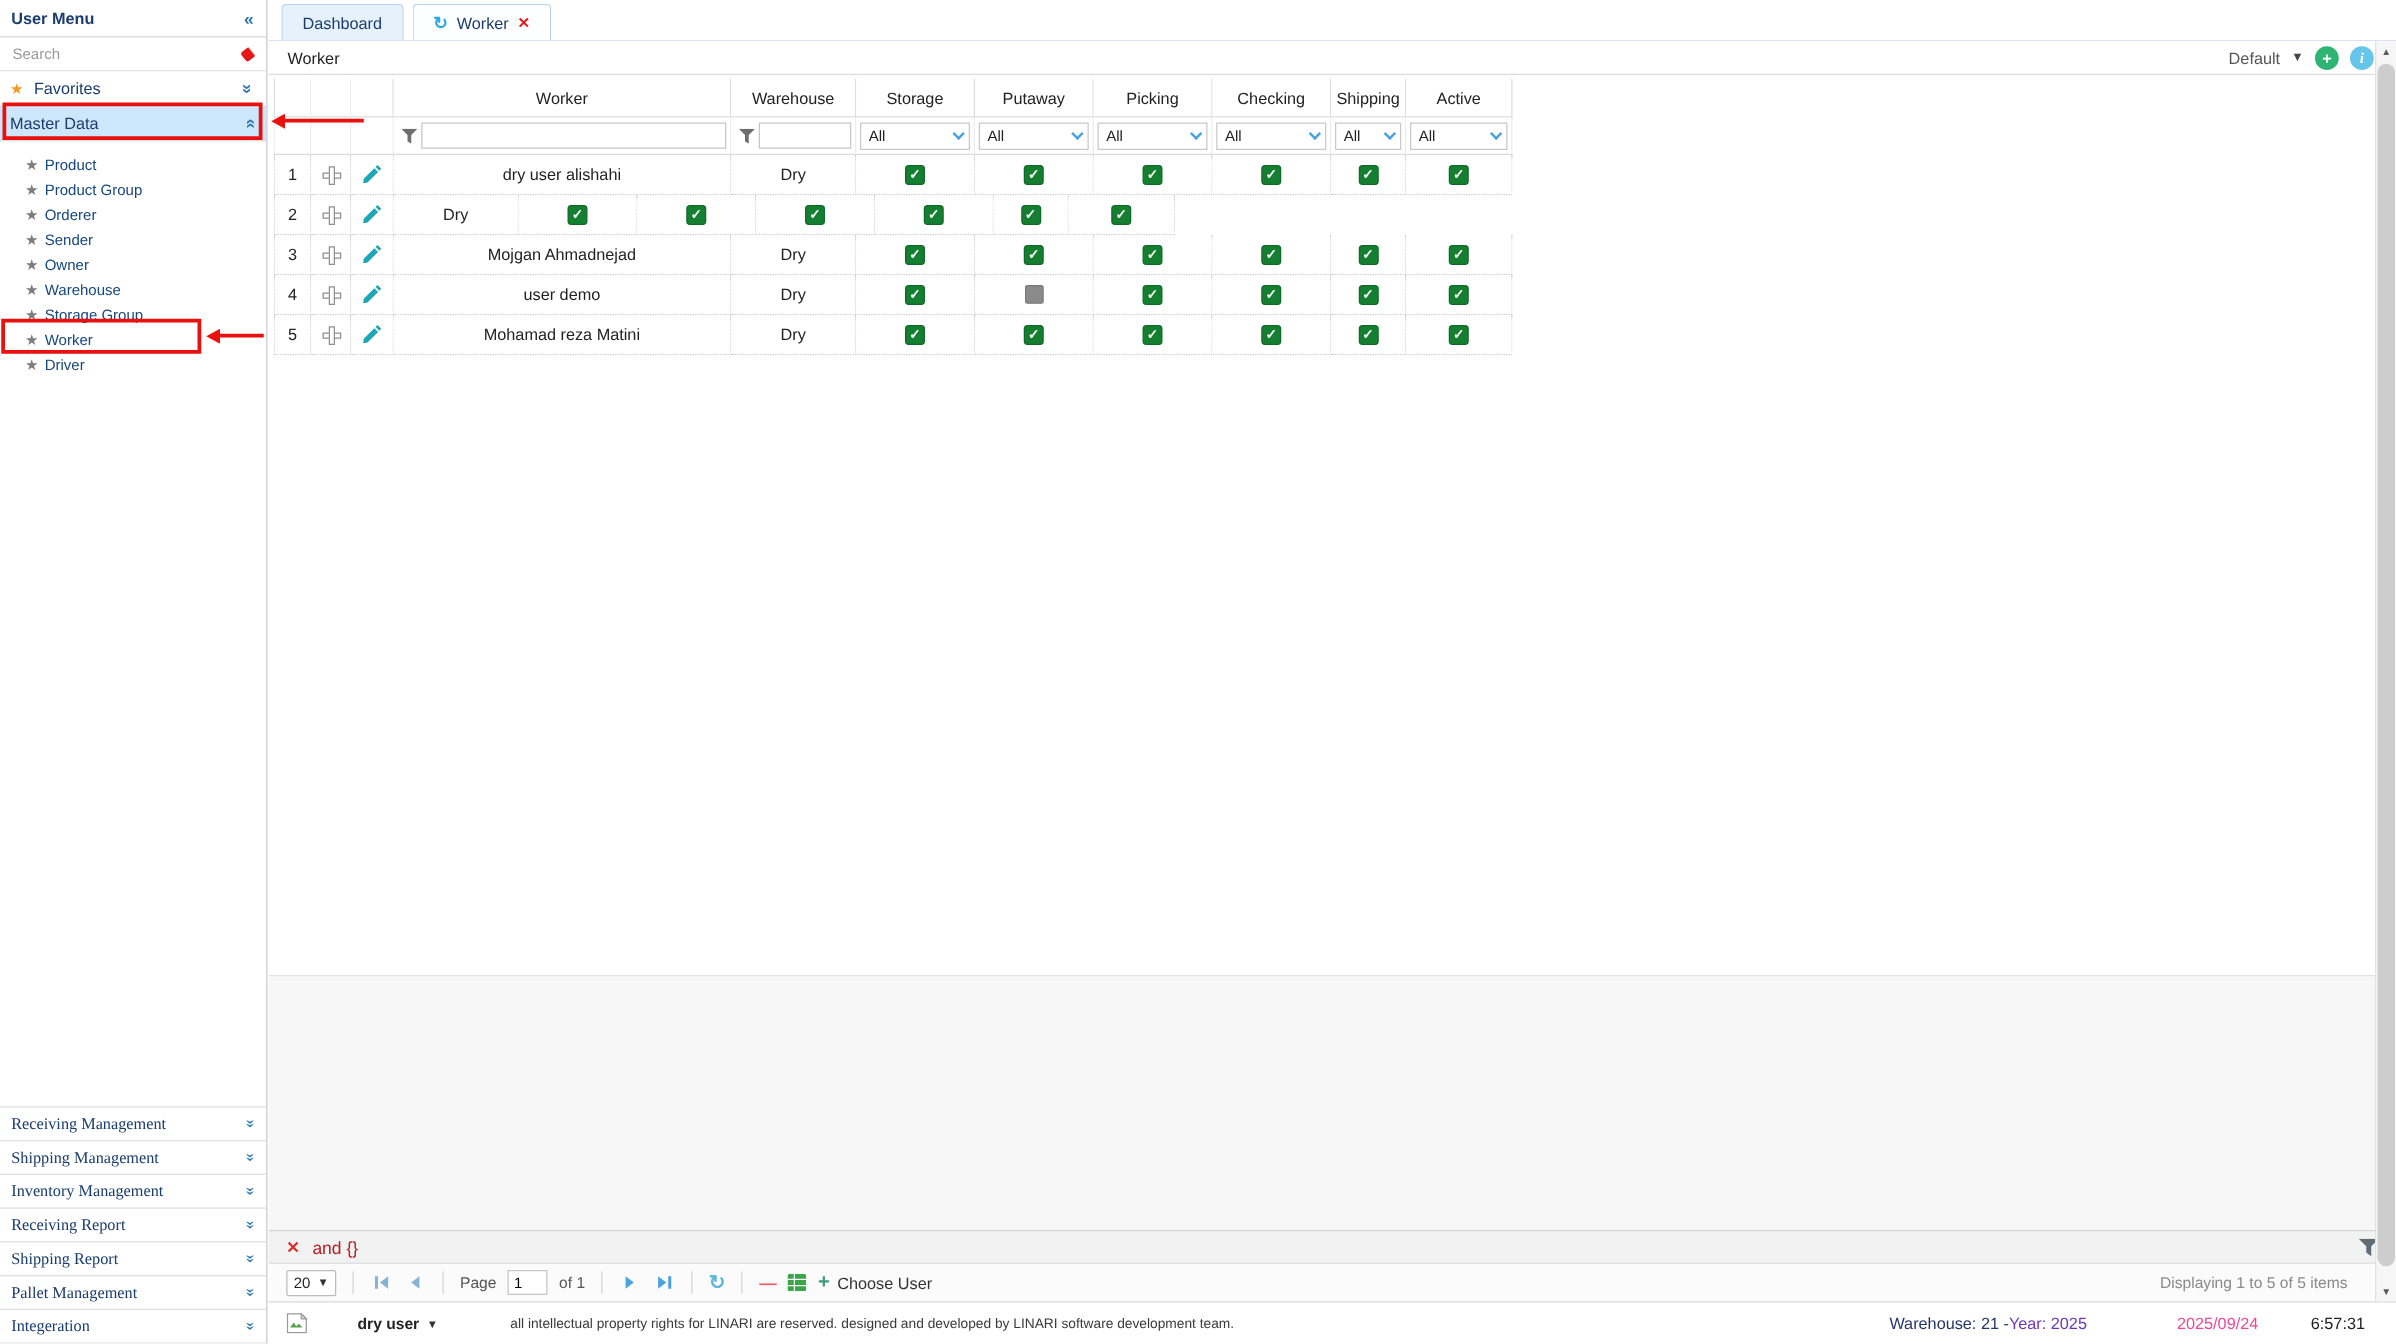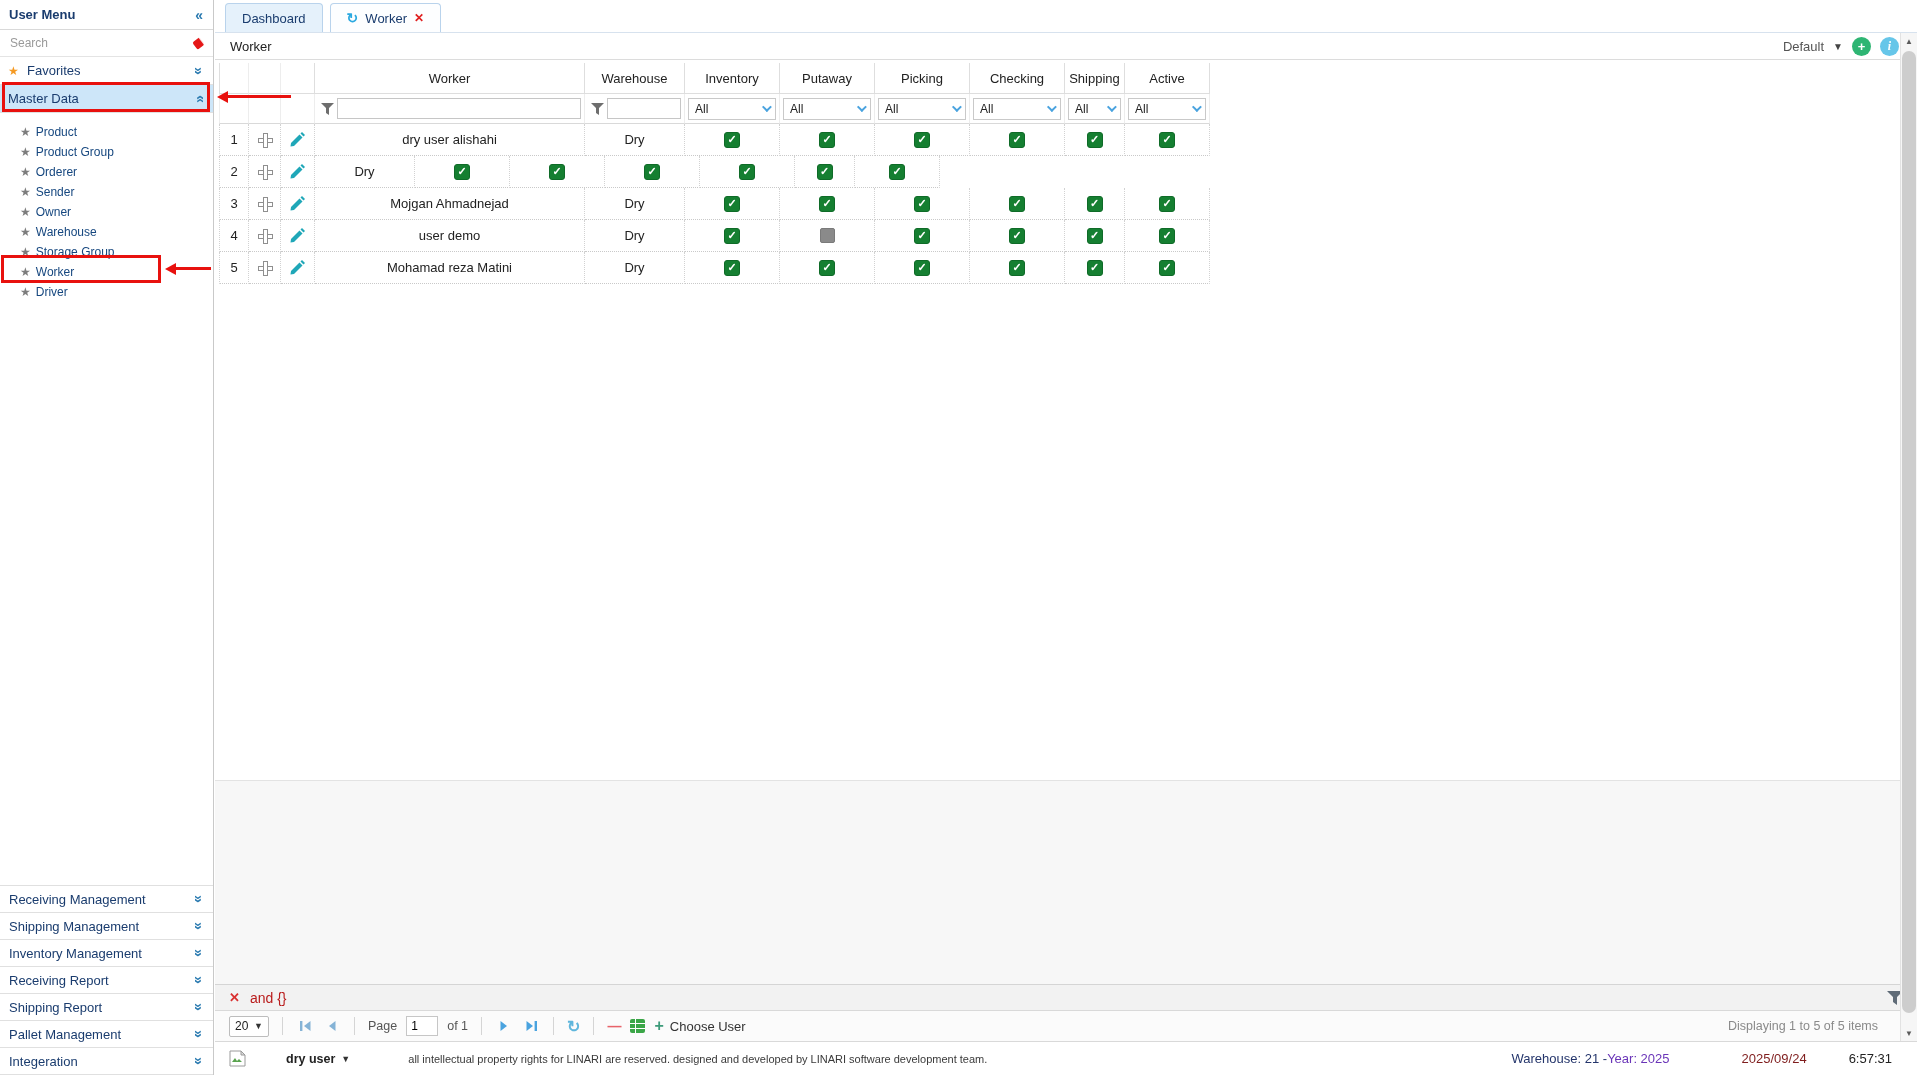--- a/index.html
+++ b/index.html
@@ -28,21 +28,21 @@
   .sb-row { height:28px; display:flex; align-items:center; justify-content:space-between;
             padding:0 10px 0 8px; border-bottom:1px solid #e0e0e0; cursor:pointer; }
   .sb-row .lbl { font-size:13px; color:#1a3c6e; }
   .sb-row.hilite { background:#cde6f9; }
   .star { font-size:12px; margin-right:5px; }
   .star.orange { color:#f59a23; }
   .star.gray { color:#7d7d7d; }
   .sb-items { padding:9px 0 0 0; }
   .sb-item { height:20px; display:flex; align-items:center; padding-left:20px; cursor:pointer; }
   .sb-item .ilbl { font-size:12px; color:#16477f; }
-  .sb-sections { margin-top:auto; border-top:1px solid #e0e0e0; }
+  .sb-sections { margin-top:auto; border-top:1px solid #e0e0e0;font-family:Liberation Serif, serif; }
   .sb-section { height:27px; display:flex; align-items:center; justify-content:space-between;
                 padding:0 10px 0 9px; border-bottom:1px solid #e0e0e0; cursor:pointer; }
   .sb-section .lbl { font-size:13px; color:#1a3c6e; }
 
   
   .main { position:absolute; left:215px; top:0; width:1702px; height:1075px; display:flex; flex-direction:column; }
 
   .tabbar { height:33px; display:flex; align-items:flex-end; gap:7px; padding:0 0 0 10px;
             background:#fff; border-bottom:1px solid #d7e2ee; }
   .tab { height:29px; display:flex; align-items:center; gap:7px; padding:0 16px;
@@ -130,21 +130,21 @@
 
   .footer { height:34px; background:#fff; border-top:1px solid #d9d9d9; display:flex;
             align-items:center; padding:0 25px 0 14px; }
   .f-user { margin-left:40px; display:flex; align-items:center; gap:6px; cursor:pointer; }
   .f-user .t { font-size:12.5px; font-weight:bold; color:#222; }
   .f-user .car { font-size:9px; color:#333; }
   .f-copy { margin-left:58px; font-size:11px; color:#3a3a3a; }
   .f-right { margin-left:auto; display:flex; align-items:center; }
   .f-wh { font-size:13px; color:#24356b; }
   .f-year { font-size:13px; color:#6a35b8; }
-  .f-date { font-size:13px; color:#7f1d1d; margin-left:72px; }
+  .f-date { font-size:13px; color:#ec4899; margin-left:72px; }
   .f-time { font-size:13px; color:#222; margin-left:42px; }
 
   
   .vscroll { position:absolute; right:0; top:33px; width:17px; height:1008px; background:#f6f6f6;
              border-left:1px solid #e2e2e2; z-index:30; }
   .vs-arrow { position:absolute; left:0; width:16px; height:16px; display:flex; align-items:center;
               justify-content:center; font-size:8px; color:#5a5a5a; }
   .vs-up { top:0; }
   .vs-down { bottom:0; }
   .vs-thumb { position:absolute; left:1px; top:18px; width:14px; height:962px; background:#cdcdcd; border-radius:7px; }
@@ -290,21 +290,21 @@
 
     <div class="gridarea">
       <div class="grid">
 
         <div class="grow hdr">
           <div class="cell c0 noline"></div>
           <div class="cell c1 noline"></div>
           <div class="cell c2"></div>
           <div class="cell c3">Worker</div>
           <div class="cell c4">Warehouse</div>
-          <div class="cell c5">Inventory</div>
+          <div class="cell c5">Storage</div>
           <div class="cell c6">Putaway</div>
           <div class="cell c7">Picking</div>
           <div class="cell c8">Checking</div>
           <div class="cell c9">Shipping</div>
           <div class="cell c10">Active</div>
         </div>
 
         <div class="grow frow">
           <div class="cell c0"></div>
           <div class="cell c1"></div>

